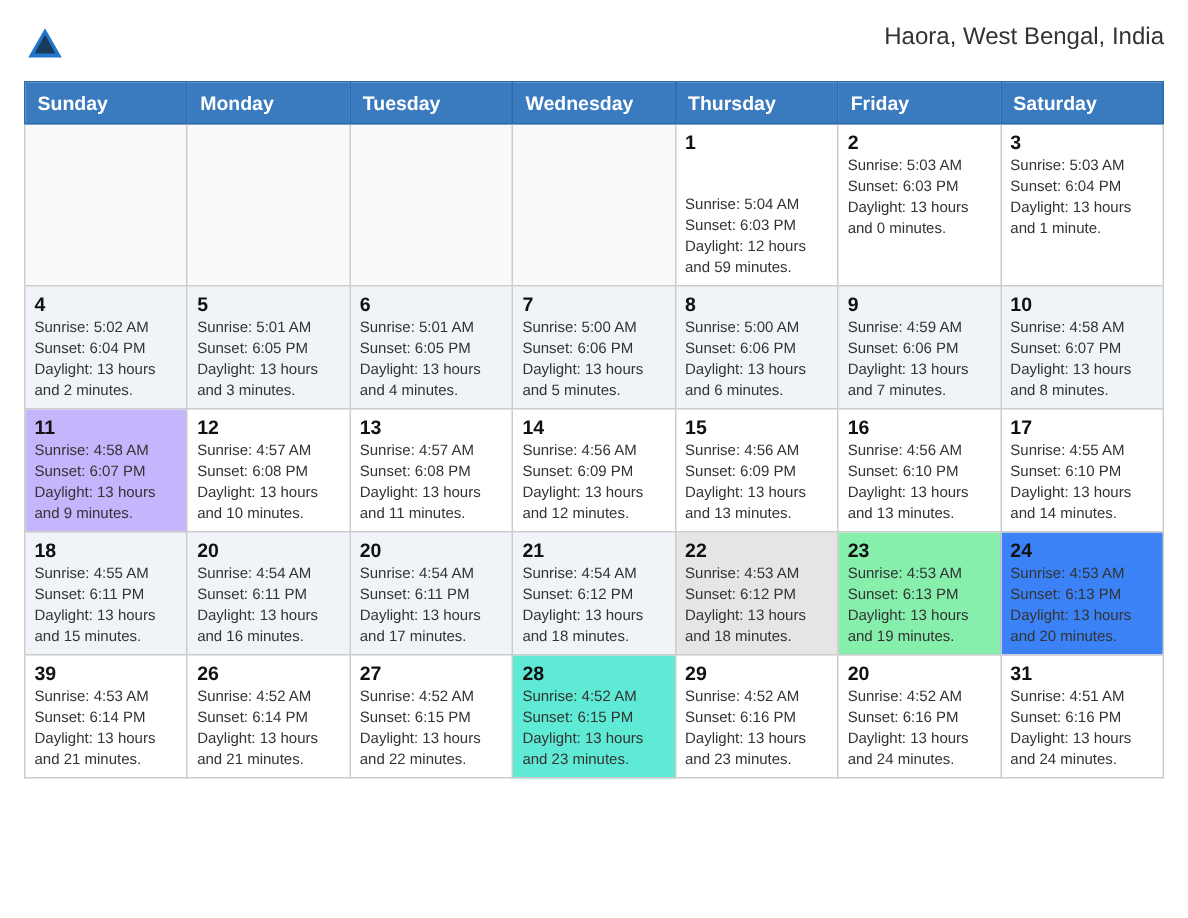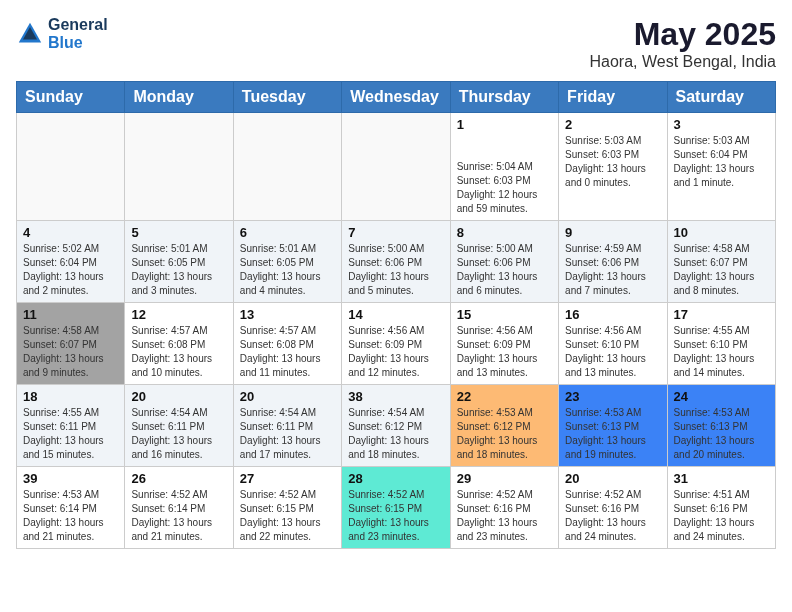--- a/index.html
+++ b/index.html
@@ -38,21 +38,21 @@
       color: #333;
     }
     .calendar {
       width: 100%;
       border-collapse: collapse;
       border: 1px solid #ccc;
     }
     .calendar th {
       background-color: #3a7abf;
       color: #fff;
-      font-size: 16px;
+      font-size: 13px;
       padding: 6px 8px;
       text-align: left;
       border: 1px solid #2d6aaa;
     }
     .calendar td {
       vertical-align: top;
       border: 1px solid #ccc;
       padding: 4px 6px;
       width: 108px;
       min-height: 80px;
@@ -77,27 +77,22 @@
   </style>
 </head>
 <body>
 
 <div class="header-area">
   <div class="logo">
     <svg class="logo-icon" viewBox="0 0 40 40">
       <polygon points="20,4 36,32 4,32" fill="#2277cc"></polygon>
       <polygon points="20,10 30,28 10,28" fill="#1a3a5c"></polygon>
     </svg>
-    <div>
-      <div style="font-size:16px;font-weight:bold;color:#1a3a5c;">General</div>
-      <div style="font-size:16px;font-weight:bold;color:#2277cc;">Blue</div>
-    </div>
   </div>
   <div class="title-area">
-    <div class="main-title">May 2025</div>
     <div class="subtitle">Haora, West Bengal, India</div>
   </div>
 </div>
 
 <table class="calendar">
   <thead>
     <tr>
 
     <th>Sunday</th>
         <th>Monday</th>
@@ -171,21 +166,21 @@
 Daylight: 13 hours and 7 minutes.</div>
         </td>
         <td style="background: rgb(240, 244, 248); margin-left: 26px;">
           <div class="day-number">10</div>
           <div class="day-info" style="white-space: pre-line;">Sunrise: 4:58 AM
 Sunset: 6:07 PM
 Daylight: 13 hours and 8 minutes.</div>
         </td>
       </tr>
       <tr>
-        <td style="background: #a3a3a3;">
+        <td style="background: #c4b5fd;">
           <div class="day-number">11</div>
           <div class="day-info" style="white-space: pre-line;">Sunrise: 4:58 AM
 Sunset: 6:07 PM
 Daylight: 13 hours and 9 minutes.</div>
         </td>
         <td style="background: rgb(255, 255, 255);">
           <div class="day-number">12</div>
           <div class="day-info" style="white-space: pre-line;">Sunrise: 4:57 AM
 Sunset: 6:08 PM
 Daylight: 13 hours and 10 minutes.</div>
@@ -234,32 +229,32 @@
 Sunset: 6:11 PM
 Daylight: 13 hours and 16 minutes.</div>
         </td>
         <td style="background: rgb(240, 244, 248);">
           <div class="day-number">20</div>
           <div class="day-info" style="white-space: pre-line;">Sunrise: 4:54 AM
 Sunset: 6:11 PM
 Daylight: 13 hours and 17 minutes.</div>
         </td>
         <td style="background: rgb(240, 244, 248);">
-          <div class="day-number">38</div>
+          <div class="day-number">21</div>
           <div class="day-info" style="white-space: pre-line;">Sunrise: 4:54 AM
 Sunset: 6:12 PM
 Daylight: 13 hours and 18 minutes.</div>
         </td>
-        <td style="background: #fdba74;">
+        <td style="background: #e5e5e5;">
           <div class="day-number">22</div>
           <div class="day-info" style="white-space: pre-line;">Sunrise: 4:53 AM
 Sunset: 6:12 PM
 Daylight: 13 hours and 18 minutes.</div>
         </td>
-        <td style="background: #3b82f6; margin-top: 44px;">
+        <td style="background: #86efac; margin-top: 44px;">
           <div class="day-number">23</div>
           <div class="day-info" style="white-space: pre-line;">Sunrise: 4:53 AM
 Sunset: 6:13 PM
 Daylight: 13 hours and 19 minutes.</div>
         </td>
         <td style="background: #3b82f6;">
           <div class="day-number">24</div>
           <div class="day-info" style="white-space: pre-line;">Sunrise: 4:53 AM
 Sunset: 6:13 PM
 Daylight: 13 hours and 20 minutes.</div>

